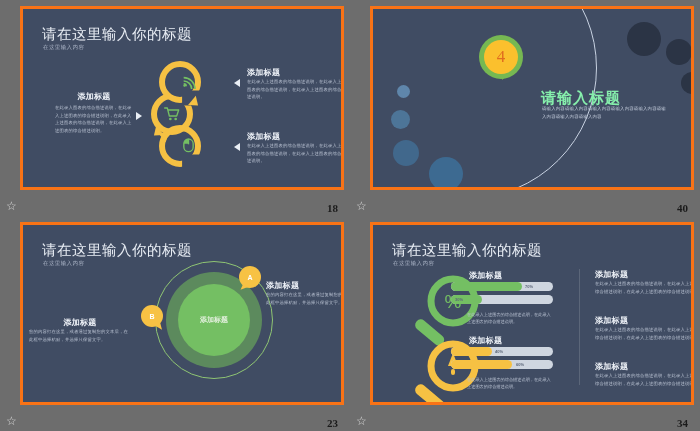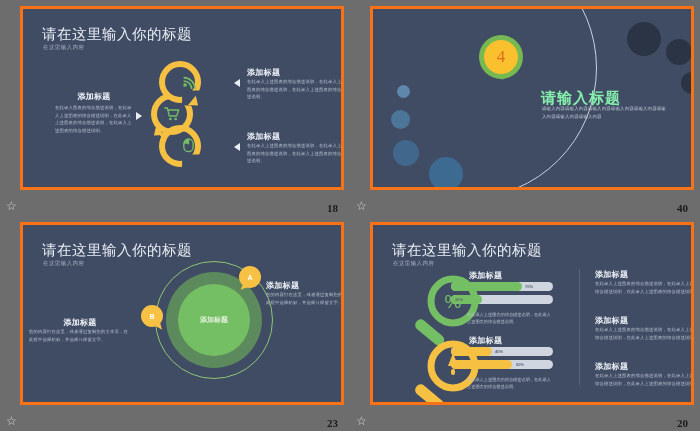--- a/index.html
+++ b/index.html
@@ -363,17 +363,17 @@
         <div class="h-add">添加标题</div>
         <div class="body-txt">在此录入上述图表的综合描述说明，在此录入上述图表的综合描述说明，在此录入上述图表的综合描述说明。</div>
       </div>
       <div class="s22-col" style="top:136px;">
         <div class="h-add">添加标题</div>
         <div class="body-txt">在此录入上述图表的综合描述说明，在此录入上述图表的综合描述说明，在此录入上述图表的综合描述说明。</div>
       </div>
     </div>
     <div class="footer">
       <span class="star">☆</span>
-      <span class="pagenum">20</span>
+      <span class="pagenum">34</span>
     </div>
   </div>
 
 </div>
 
 </body></html>

